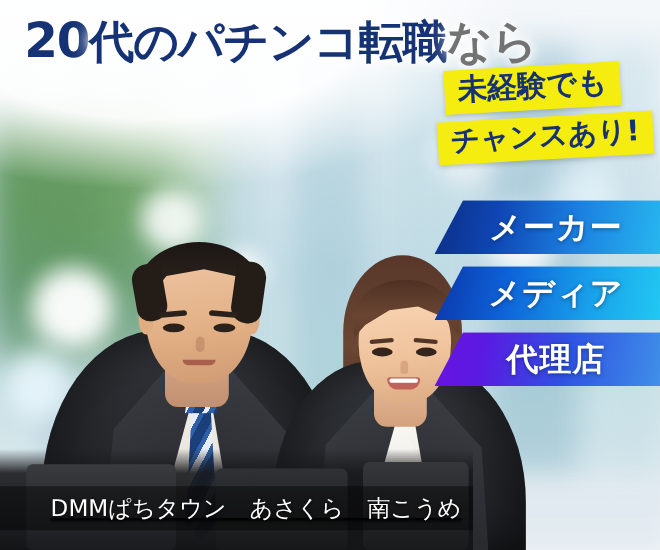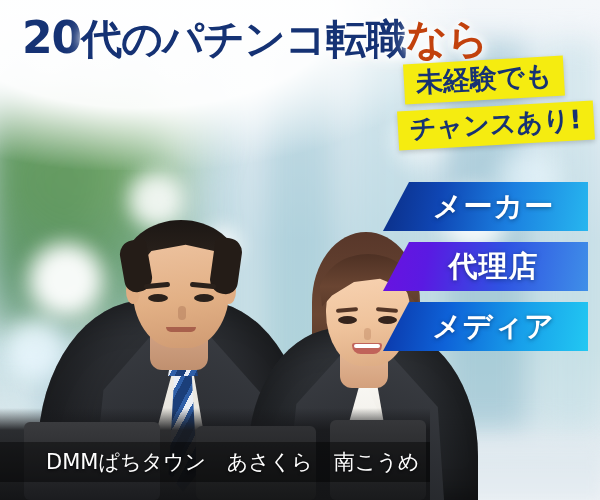--- a/index.html
+++ b/index.html
@@ -233,21 +233,21 @@
   }
 
   
   .headline{
     position:absolute;left:22px;top:16px;
     font-size:41px;font-weight:bold;color:#153274;
     letter-spacing:-1px;line-height:1;white-space:nowrap;
     text-shadow:0 0 10px #fff,0 0 10px #fff,0 0 18px #fff,0 0 22px rgba(255,255,255,.9);
   }
   .headline .num{font-size:44px;}
-  .headline .nara{color:#c2410c;}
+  .headline .nara{color:#737373;}
 
   .logo{
     position:absolute;left:26px;top:64px;
     font-size:62px;font-weight:bold;font-style:italic;
     letter-spacing:-1px;line-height:1;white-space:nowrap;
     color:#103a86;
     text-shadow:0 0 12px #fff,0 0 12px #fff,0 0 24px rgba(255,255,255,.95);
   }
   .logo .up-u{color:#0f9ce2;position:relative;display:inline-block;}
   .logo .up-u::after{
@@ -262,21 +262,21 @@
   .badge{
     position:absolute;background:#f5ec10;
     color:#173273;font-weight:bold;font-size:27px;
     padding:5px 12px 7px;white-space:nowrap;line-height:1.05;
     box-shadow:0 2px 5px rgba(0,0,0,.18);
   }
   .badge-1{left:404px;top:60px;transform:rotate(-3.2deg);}
   .badge-2{left:398px;top:106px;transform:rotate(-3.2deg);font-size:26px;}
 
   
-  .cats{position:absolute;right:12px;top:182px;width:205px;}
+  .cats{position:absolute;right:0;top:182px;width:205px;}
   .cat{
     position:relative;height:49px;margin-bottom:11px;
     display:flex;align-items:center;justify-content:center;
     clip-path:polygon(26px 0,100% 0,100% 100%,0 100%);
     box-shadow:0 2px 6px rgba(0,0,0,.22);
   }
   .cat span{
     color:#fff;font-weight:bold;font-size:29px;letter-spacing:1px;
     text-shadow:0 1px 4px rgba(0,30,70,.55);
     transform:translateX(8px);
@@ -284,21 +284,21 @@
   .cat-0{background:linear-gradient(100deg,#0b2e86 0%,#0f46b4 28%,#1b7fe0 62%,#27b6ef 100%);}
   .cat-1{background:linear-gradient(100deg,#3b0fd0 0%,#2f27d8 24%,#1f5fe0 60%,#2f8fe6 100%);}
   .cat-2{background:linear-gradient(100deg,#0a3fb0 0%,#0f57cf 30%,#1a78e4 65%,#2aa6ee 100%);}
   .cat-3{background:linear-gradient(100deg,#6a12e0 0%,#5a1ae2 22%,#2f52e2 58%,#3f8fe8 100%);}
   .cat-4{background:linear-gradient(100deg,#0b36a8 0%,#0e62d8 32%,#18a0ea 68%,#22c8f2 100%);}
 
   
   .caption{
     position:absolute;left:0;bottom:18px;width:430px;height:40px;
     background:rgba(0,0,0,.42);
-    display:flex;align-items:center;
+    display:flex;align-items:center;text-decoration:underline;
   }
   .caption span{
     color:#fff;font-size:21px;margin-left:46px;white-space:nowrap;
     text-shadow:0 1px 3px rgba(0,0,0,.8);
   }
 </style>
 </head>
 <body>
 
 <div class="banner">
@@ -369,25 +369,25 @@
   <div class="headline"><span class="num">20</span><span>代のパチンコ転職</span><span class="nara">なら</span></div>
 
 
   <div class="badge badge-1">未経験でも</div>
   <div class="badge badge-2">チャンスあり!</div>
 
   <div class="cats">
     <div class="cat cat-0">
         <span>メーカー</span>
       </div>
+    <div class="cat cat-4">
+        <span>メディア</span>
+      </div>
     <div class="cat cat-3">
         <span>代理店</span>
       </div>
-    <div class="cat cat-4">
-        <span>メディア</span>
-      </div>
   </div>
 
   <div class="caption">
     <span>DMMぱちタウン　あさくら　南こうめ</span>
   </div>
 
 </div>
 
 </body></html>

